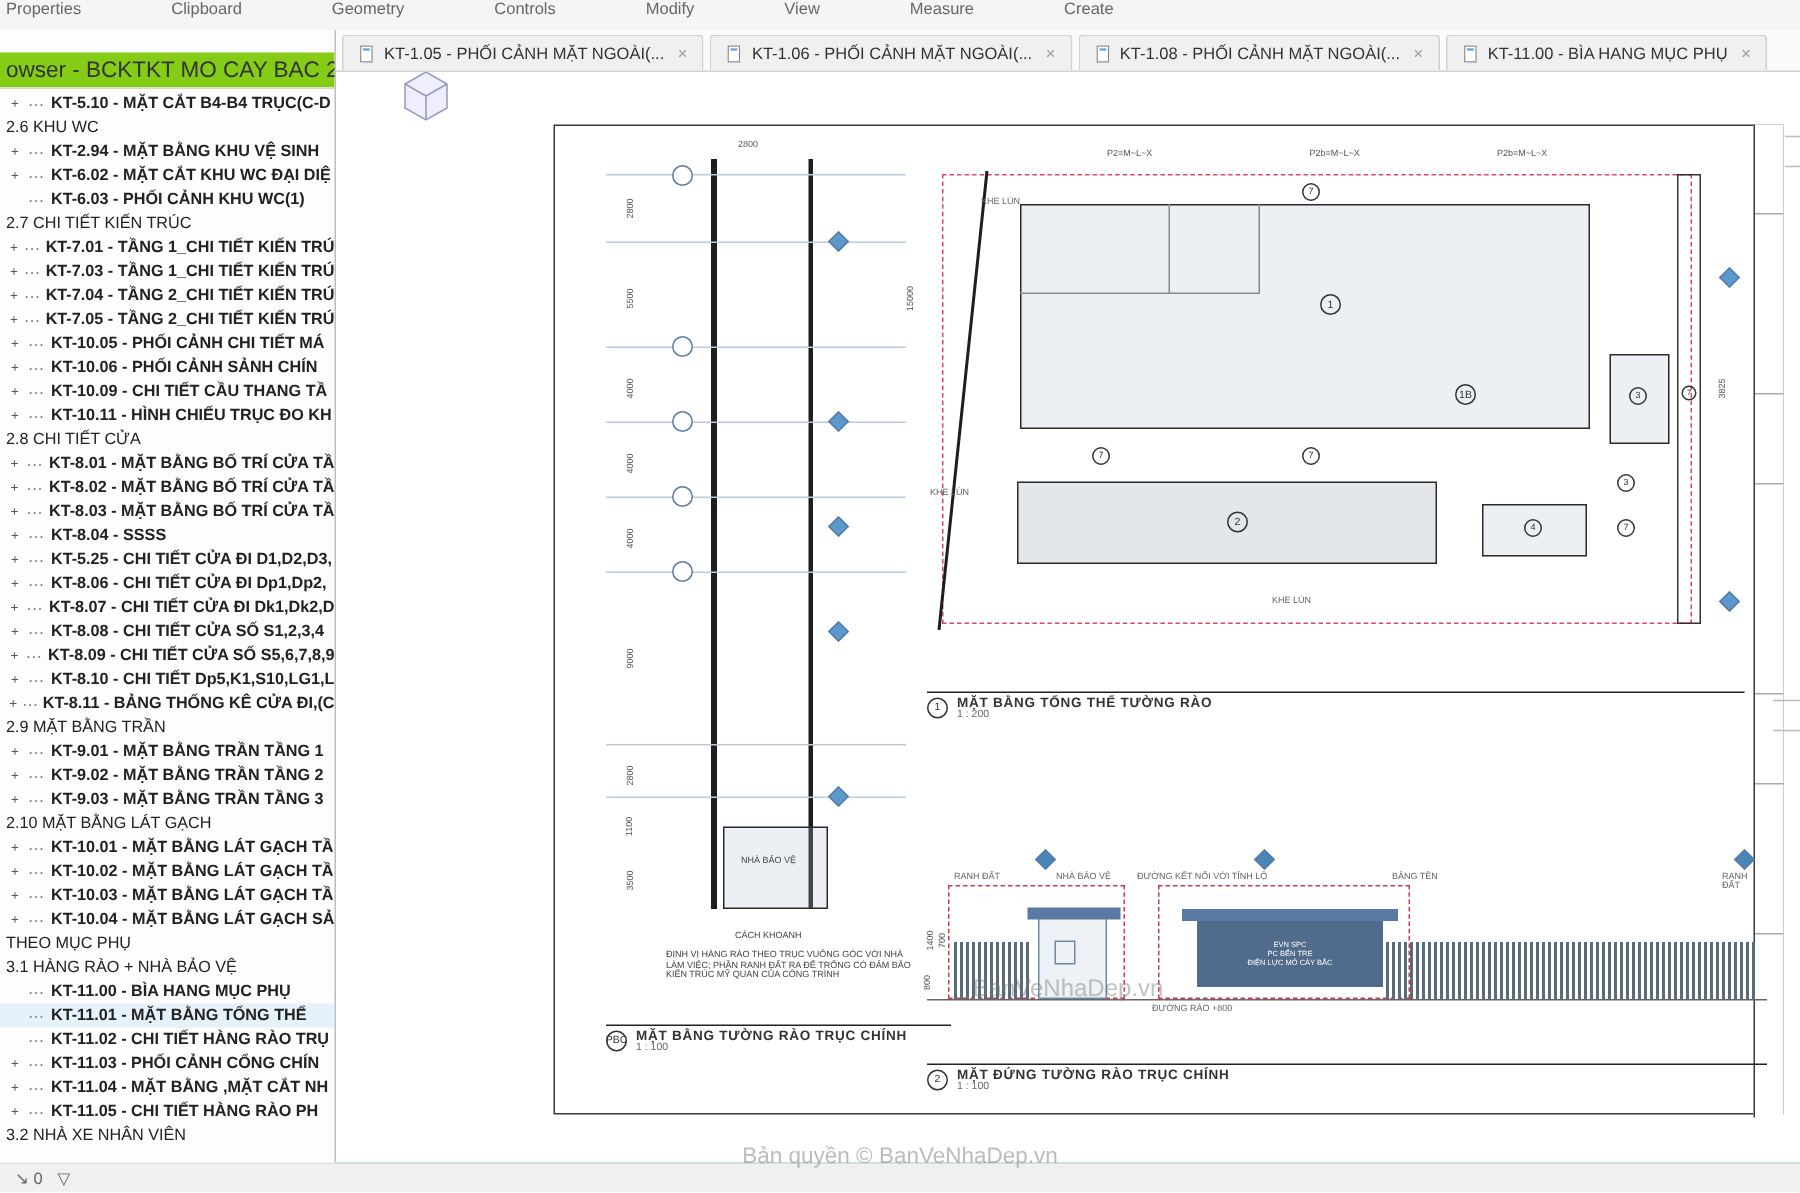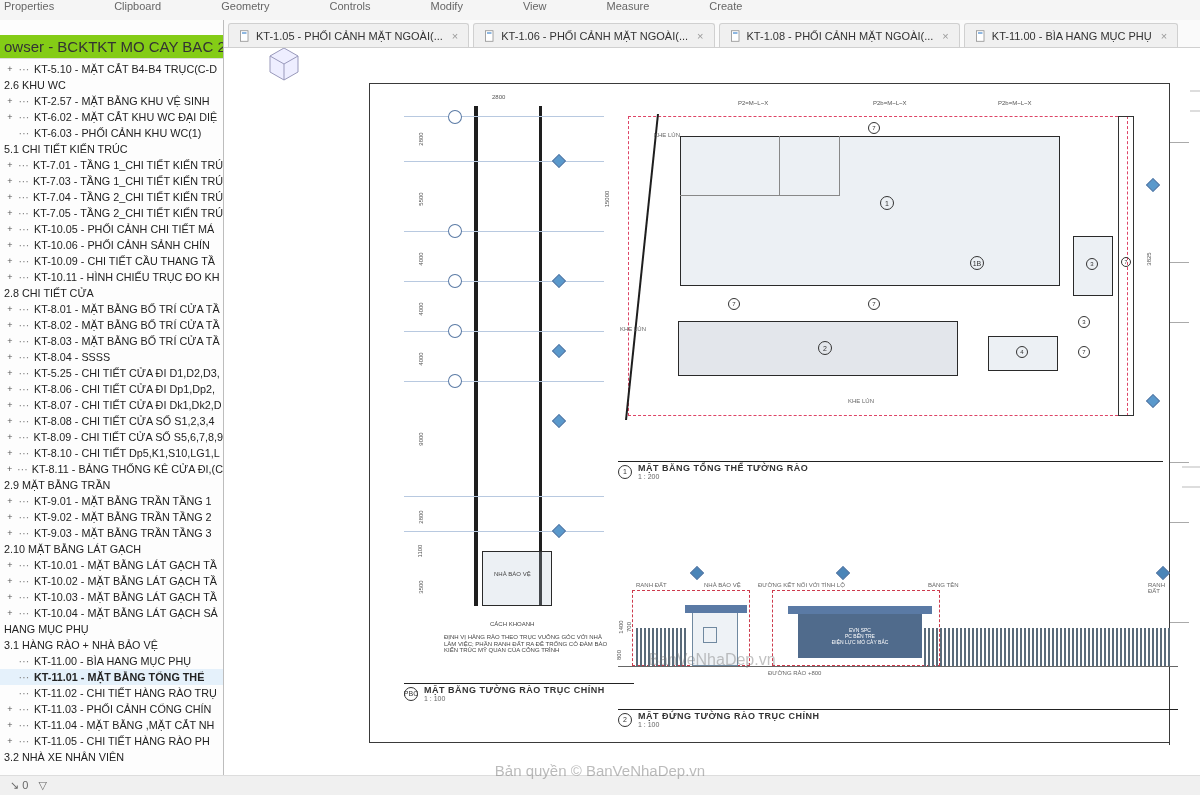--- a/index.html
+++ b/index.html
@@ -15,21 +15,21 @@
 
 .browser { width: 224px; min-width: 224px; border-right: 1px solid #bdbdbd; background: #fdfdfd; font-size: 10.8px; overflow: hidden; }
 .browser-title { padding: 3px 4px; background: #84cc16; border-bottom: 1px solid #ddd; font-size: 15px; white-space: nowrap; margin-top: 15px; }
 .tree { padding: 2px 0; }
 .tree-row { display: flex; align-items: center; height: 16px; padding-left: 4px; white-space: nowrap; overflow: hidden; cursor: default; }
 .tree-row .tw { width: 12px; text-align: center; color: #555; font-size: 9px; line-height: 1; }
 .tree-row .dash { width: 16px; color: #888; text-align: center; }
 .tree-row .lbl { padding-left: 2px; }
 .tree-row.group { font-weight: 400; }
 .tree-row.group .lbl { color: #222; }
-.tree-row.leaf .lbl { color: #222; }
+.tree-row.leaf .lbl { color: #222; font-weight: bold; }
 .tree-row.selected { background: #e5f1fb; }
 .tree-row.selected .lbl { font-weight: 700; }
 
 
 .viewarea { flex: 1; display: flex; flex-direction: column; background: #14b8a6; }
 .tabs { height: 28px; display: flex; align-items: flex-end; border-bottom: 1px solid #d0d0d0; background: #fafafa; padding-left: 4px; }
 .tab { display: flex; align-items: center; gap: 5px; height: 24px; padding: 0 10px; margin-right: 4px; font-size: 11px; background: #f0f0f0; border: 1px solid #d0d0d0; border-bottom: none; border-radius: 3px 3px 0 0; cursor: pointer; }
 .tab svg { width: 12px; height: 12px; }
 .tab-close { font-size: 11px; color: #999; margin-left: 4px; }
 .canvas-wrap { flex: 1; position: relative; background: #fff; overflow: hidden; }
@@ -113,34 +113,34 @@
           <span class="tw">+</span>
           <span class="dash">⋯</span>
           <span class="lbl">KT-5.10 - MẶT CẮT B4-B4 TRỤC(C-D</span>
         </div>
         <div class="tree-row group" style="padding-left: 2px;">
           <span class="lbl">2.6 KHU WC</span>
         </div>
         <div class="tree-row leaf">
           <span class="tw">+</span>
           <span class="dash">⋯</span>
-          <span class="lbl">KT-2.57 - MẶT BẰNG KHU VỆ SINH</span>
+          <span class="lbl">KT-2.94 - MẶT BẰNG KHU VỆ SINH</span>
         </div>
         <div class="tree-row leaf">
           <span class="tw">+</span>
           <span class="dash">⋯</span>
           <span class="lbl">KT-6.02 - MẶT CẮT KHU WC ĐẠI DIỆ</span>
         </div>
         <div class="tree-row leaf">
           <span class="tw"></span>
           <span class="dash">⋯</span>
           <span class="lbl">KT-6.03 - PHỐI CẢNH KHU WC(1)</span>
         </div>
         <div class="tree-row group" style="padding-left: 2px;">
-          <span class="lbl">5.1 CHI TIẾT KIẾN TRÚC</span>
+          <span class="lbl">2.7 CHI TIẾT KIẾN TRÚC</span>
         </div>
         <div class="tree-row leaf">
           <span class="tw">+</span>
           <span class="dash">⋯</span>
           <span class="lbl">KT-7.01 - TẦNG 1_CHI TIẾT KIẾN TRÚ</span>
         </div>
         <div class="tree-row leaf">
           <span class="tw">+</span>
           <span class="dash">⋯</span>
           <span class="lbl">KT-7.03 - TẦNG 1_CHI TIẾT KIẾN TRÚ</span>
@@ -268,21 +268,21 @@
           <span class="tw">+</span>
           <span class="dash">⋯</span>
           <span class="lbl">KT-10.03 - MẶT BẰNG LÁT GẠCH TẦ</span>
         </div>
         <div class="tree-row leaf">
           <span class="tw">+</span>
           <span class="dash">⋯</span>
           <span class="lbl">KT-10.04 - MẶT BẰNG LÁT GẠCH SẢ</span>
         </div>
         <div class="tree-row group" style="padding-left: 2px;">
-          <span class="lbl">HANG MỤC PHỤ</span>
+          <span class="lbl">THEO MỤC PHỤ</span>
         </div>
         <div class="tree-row group" style="padding-left: 2px;">
           <span class="lbl">3.1 HÀNG RÀO + NHÀ BẢO VỆ</span>
         </div>
         <div class="tree-row leaf">
           <span class="tw"></span>
           <span class="dash">⋯</span>
           <span class="lbl">KT-11.00 - BÌA HANG MỤC PHỤ</span>
         </div>
         <div class="tree-row leaf selected">

